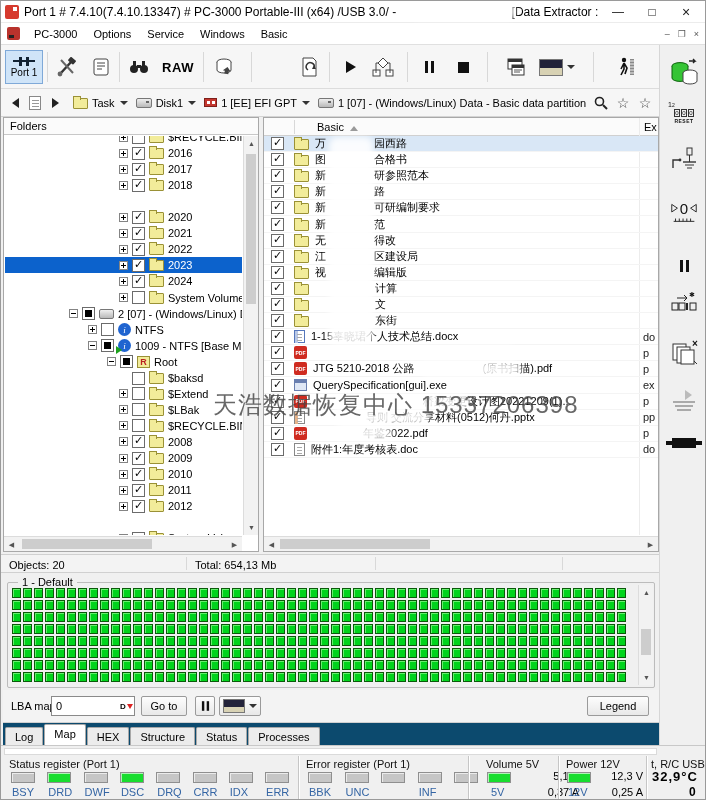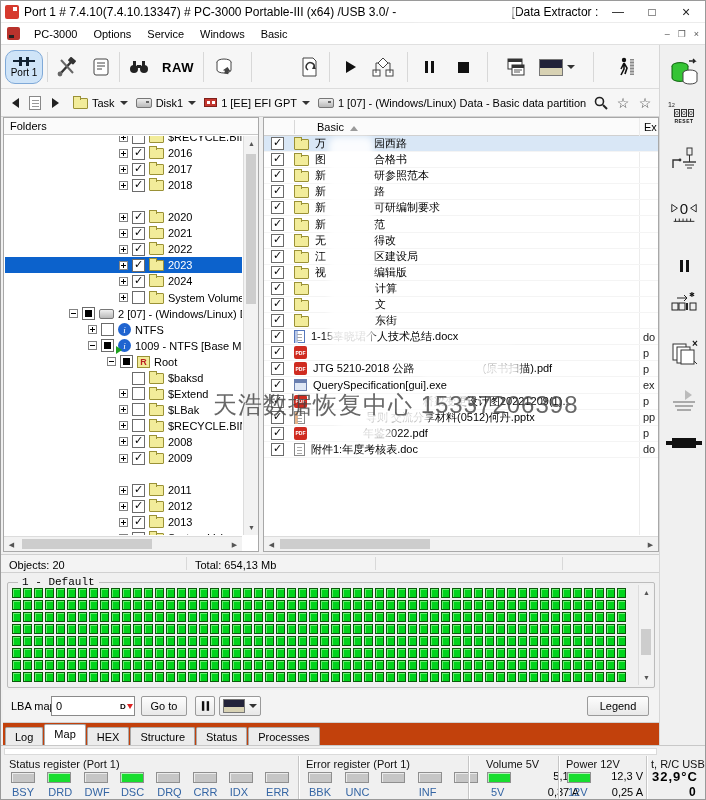--- a/index.html
+++ b/index.html
@@ -17,21 +17,21 @@
   .win-ctl .wbtn{width:34px;height:20px;display:flex;align-items:center;justify-content:center;font-size:12px;color:#222;}
   
   .menubar{position:absolute;left:0;top:22px;width:706px;height:22px;background:#fff;
     display:flex;align-items:center;padding:0 4px;border-bottom:1px solid #e0e0e0;}
   .mdi-icon{width:13px;height:13px;background:#b8322c;border-radius:2px;margin:0 6px 0 2px;position:relative;flex:none;}
   .mdi-icon::after{content:"";position:absolute;left:2px;bottom:2px;width:5px;height:3px;background:#222;}
   .menu-item{padding:3px 8px;}
   .mdi-ctl{margin-left:auto;display:flex;gap:8px;color:#555;font-size:9px;padding-right:4px;}
   
   .toolbar-main{position:absolute;left:0;top:44px;width:658px;height:44px;background:#f6f6f6;border-bottom:1px solid #dcdcdc;}
-  .tbtn{position:absolute;top:5px;height:34px;width:32px;display:flex;align-items:center;justify-content:center;border-radius:10px;}
+  .tbtn{position:absolute;top:5px;height:34px;width:32px;display:flex;align-items:center;justify-content:center;border-radius:0;}
   .tsep{position:absolute;top:7px;width:1px;height:30px;background:#d8d8d8;}
   .port-btn{left:4px;width:38px;background:#cfe4f8;border:1px solid #7fa9d8;flex-direction:column;gap:1px;}
   .port-label{font-size:10px;}
   .raw-label{font-size:13px;font-weight:bold;letter-spacing:0.5px;}
   .play-tri{width:0;height:0;border-left:10px solid #111;border-top:6px solid transparent;border-bottom:6px solid transparent;}
   .pause-bars{display:flex;gap:3px;}
   .pause-bars i{display:block;width:3px;height:12px;background:#111;}
   .stop-sq{width:11px;height:11px;background:#111;}
   .map-thumb{width:24px;height:17px;border:1px solid #777;
     background:linear-gradient(180deg,#23233a 0 55%,#d8d2b4 55% 100%);}
@@ -110,33 +110,33 @@
   .fi-exe::after{content:"";position:absolute;left:0;top:0;right:0;height:3px;background:#6a7fb0;}
   .gap{display:inline-block;height:1px;}
   .fext{position:absolute;left:379px;width:17px;overflow:hidden;color:#222;}
   .fcol-line{position:absolute;left:375px;top:0;bottom:16px;width:1px;background:#ececec;}
   
   .mini-status{position:absolute;left:0;top:553px;width:658px;height:19px;background:#f3f3f3;border-top:1px solid #d0d0d0;border-bottom:1px solid #d0d0d0;}
   .ms-seg{position:absolute;top:2px;bottom:2px;border-right:1px solid #d8d8d8;padding:2px 8px;}
   
   .map-panel{position:absolute;left:2px;top:573px;width:656px;height:116px;background:#f0f0f0;}
   .map-group{position:absolute;left:4px;top:8px;right:4px;bottom:2px;border:1px solid #bcbcbc;border-radius:2px;}
-  .map-group-label{position:absolute;left:10px;top:-7px;background:#f0f0f0;padding:0 4px;font-family:Liberation Mono, monospace;}
+  .map-group-label{position:absolute;left:10px;top:-7px;background:#f0f0f0;padding:0 4px;}
   .map-grid{position:absolute;left:4px;top:5px;width:622px;height:98px;overflow:hidden;font-size:0;}
   .map-cell{display:inline-block;width:9px;height:10px;margin:0 2px 2px 0;background:#00d41c;
     border:1px solid #0a5a0a;box-shadow:inset 1px 1px 0 #66ef6e;}
   
   .lba-bar{position:absolute;left:2px;top:689px;width:656px;height:33px;background:#f3f3f3;border-bottom:1px solid #d0d0d0;}
   .lba-input{position:absolute;left:48px;top:6px;width:84px;height:20px;border:1px solid #8a8a8a;font-size:11px;padding:0 14px 0 4px;font-family:inherit;}
   .dbtn{position:absolute;left:117px;top:8px;width:13px;height:16px;display:flex;align-items:center;justify-content:center;font-size:8px;font-weight:bold;}
   .dbtn::after{content:"";width:0;height:0;border-top:5px solid #d22;border-left:3px solid transparent;border-right:3px solid transparent;margin-left:1px;}
   .btn3d{border:1px solid #9a9a9a;background:linear-gradient(#fdfdfd,#e8e8e8);border-radius:2px;
     display:flex;align-items:center;justify-content:center;font-size:11px;}
   
-  .tabbar{position:absolute;left:2px;top:722px;width:656px;height:22px;background:#c2410c;display:flex;align-items:flex-end;padding-left:2px;}
+  .tabbar{position:absolute;left:2px;top:722px;width:656px;height:22px;background:#0c4a6e;display:flex;align-items:flex-end;padding-left:2px;}
   .tab{height:18px;padding:3px 9px 0 9px;border:1px solid #a8a8a8;border-bottom:none;background:#ececec;margin-right:1px;border-radius:2px 2px 0 0;}
   .tab.active{height:21px;background:#fff;position:relative;z-index:2;}
   
   .bottom-panel{position:absolute;left:0;top:744px;width:706px;height:56px;background:#f0f0f0;border-top:1px solid #c8c8c8;}
   .bp-strip{position:absolute;left:3px;top:2px;width:653px;height:7px;background:#fff;border:1px solid #dadada;}
   .grp-title{position:absolute;font-size:11px;color:#111;}
   .led{position:absolute;width:24px;height:11px;background:#c6c6c6;border:1px solid #8f8f8f;box-shadow:inset 1px 1px 0 rgba(255,255,255,.65);}
   .led.on{background:#17dd2e;}
   .led-label{position:absolute;color:#3465a4;font-size:11px;}
   .vgroove{position:absolute;top:10px;height:44px;width:2px;border-left:1px solid #c6c6c6;border-right:1px solid #fff;}
@@ -538,40 +538,40 @@
           <span class="ti ti-folder"></span>
           <span>2008</span>
         </div>
         <div class="trow" style="top: 314px;">
           <span style="display: inline-block; flex: 0 0 auto; width: 114px;"></span>
           <span class="ebox plus"></span>
           <span class="cb checked"></span>
           <span class="ti ti-folder"></span>
           <span>2009</span>
         </div>
+        <div class="trow" style="top: 330.05px;">
+          <span style="display: inline-block; flex: 0 0 auto; width: 114px;"></span>
+          <span class="ebox plus"></span>
+          <span class="cb checked"></span>
+          <span class="ti ti-folder"></span>
+          <span>2010</span>
+        </div>
         <div class="trow" style="top: 346.1px;">
           <span style="display: inline-block; flex: 0 0 auto; width: 114px;"></span>
           <span class="ebox plus"></span>
           <span class="cb checked"></span>
           <span class="ti ti-folder"></span>
           <span>2011</span>
         </div>
         <div class="trow" style="top: 362.15px;">
           <span style="display: inline-block; flex: 0 0 auto; width: 114px;"></span>
           <span class="ebox plus"></span>
           <span class="cb checked"></span>
           <span class="ti ti-folder"></span>
           <span>2012</span>
-        </div>
-        <div class="trow" style="top: 378.2px;">
-          <span style="display: inline-block; flex: 0 0 auto; width: 114px;"></span>
-          <span class="ebox plus"></span>
-          <span class="cb checked"></span>
-          <span class="ti ti-folder"></span>
-          <span>2013</span>
         </div>
         <div class="trow" style="top: 394.25px;">
           <span style="display: inline-block; flex: 0 0 auto; width: 114px;"></span>
           <span class="ebox plus"></span>
           <span class="cb unchecked"></span>
           <span class="ti ti-folder"></span>
           <span>System Volume I</span>
         </div>
       </div>
     <div class="sb-v" style="right:0;top:18px;bottom:16px;width:15px;">

